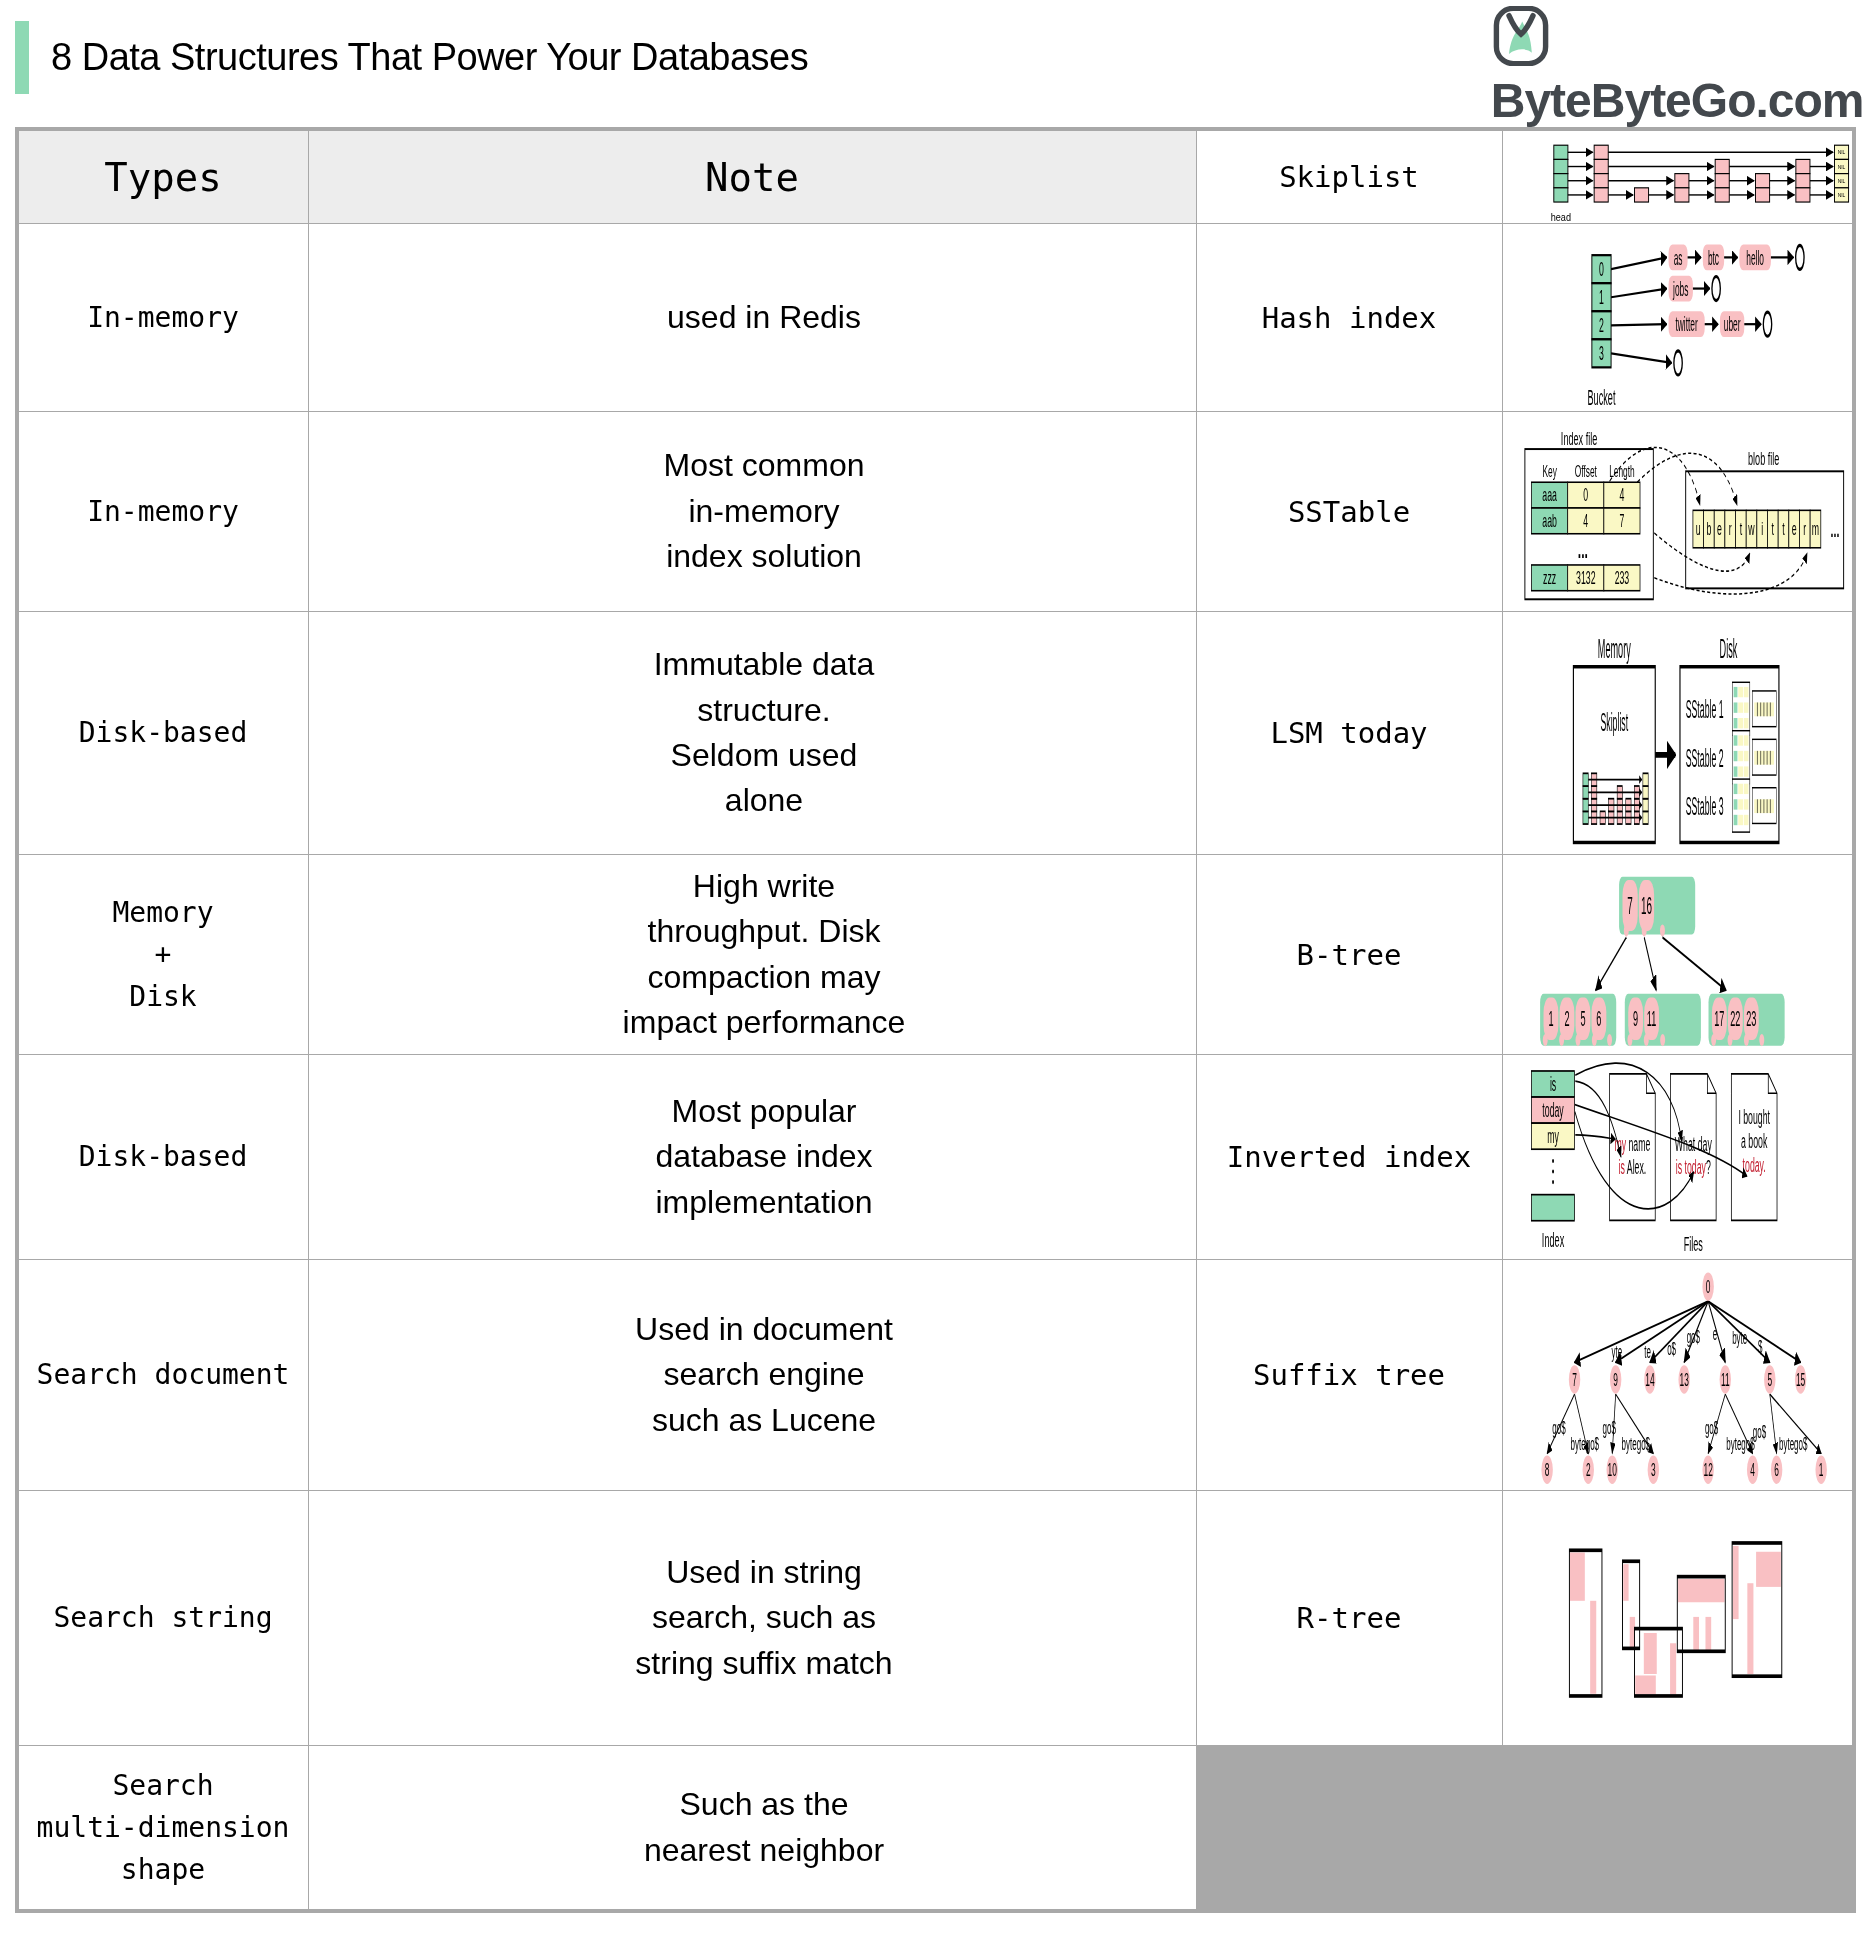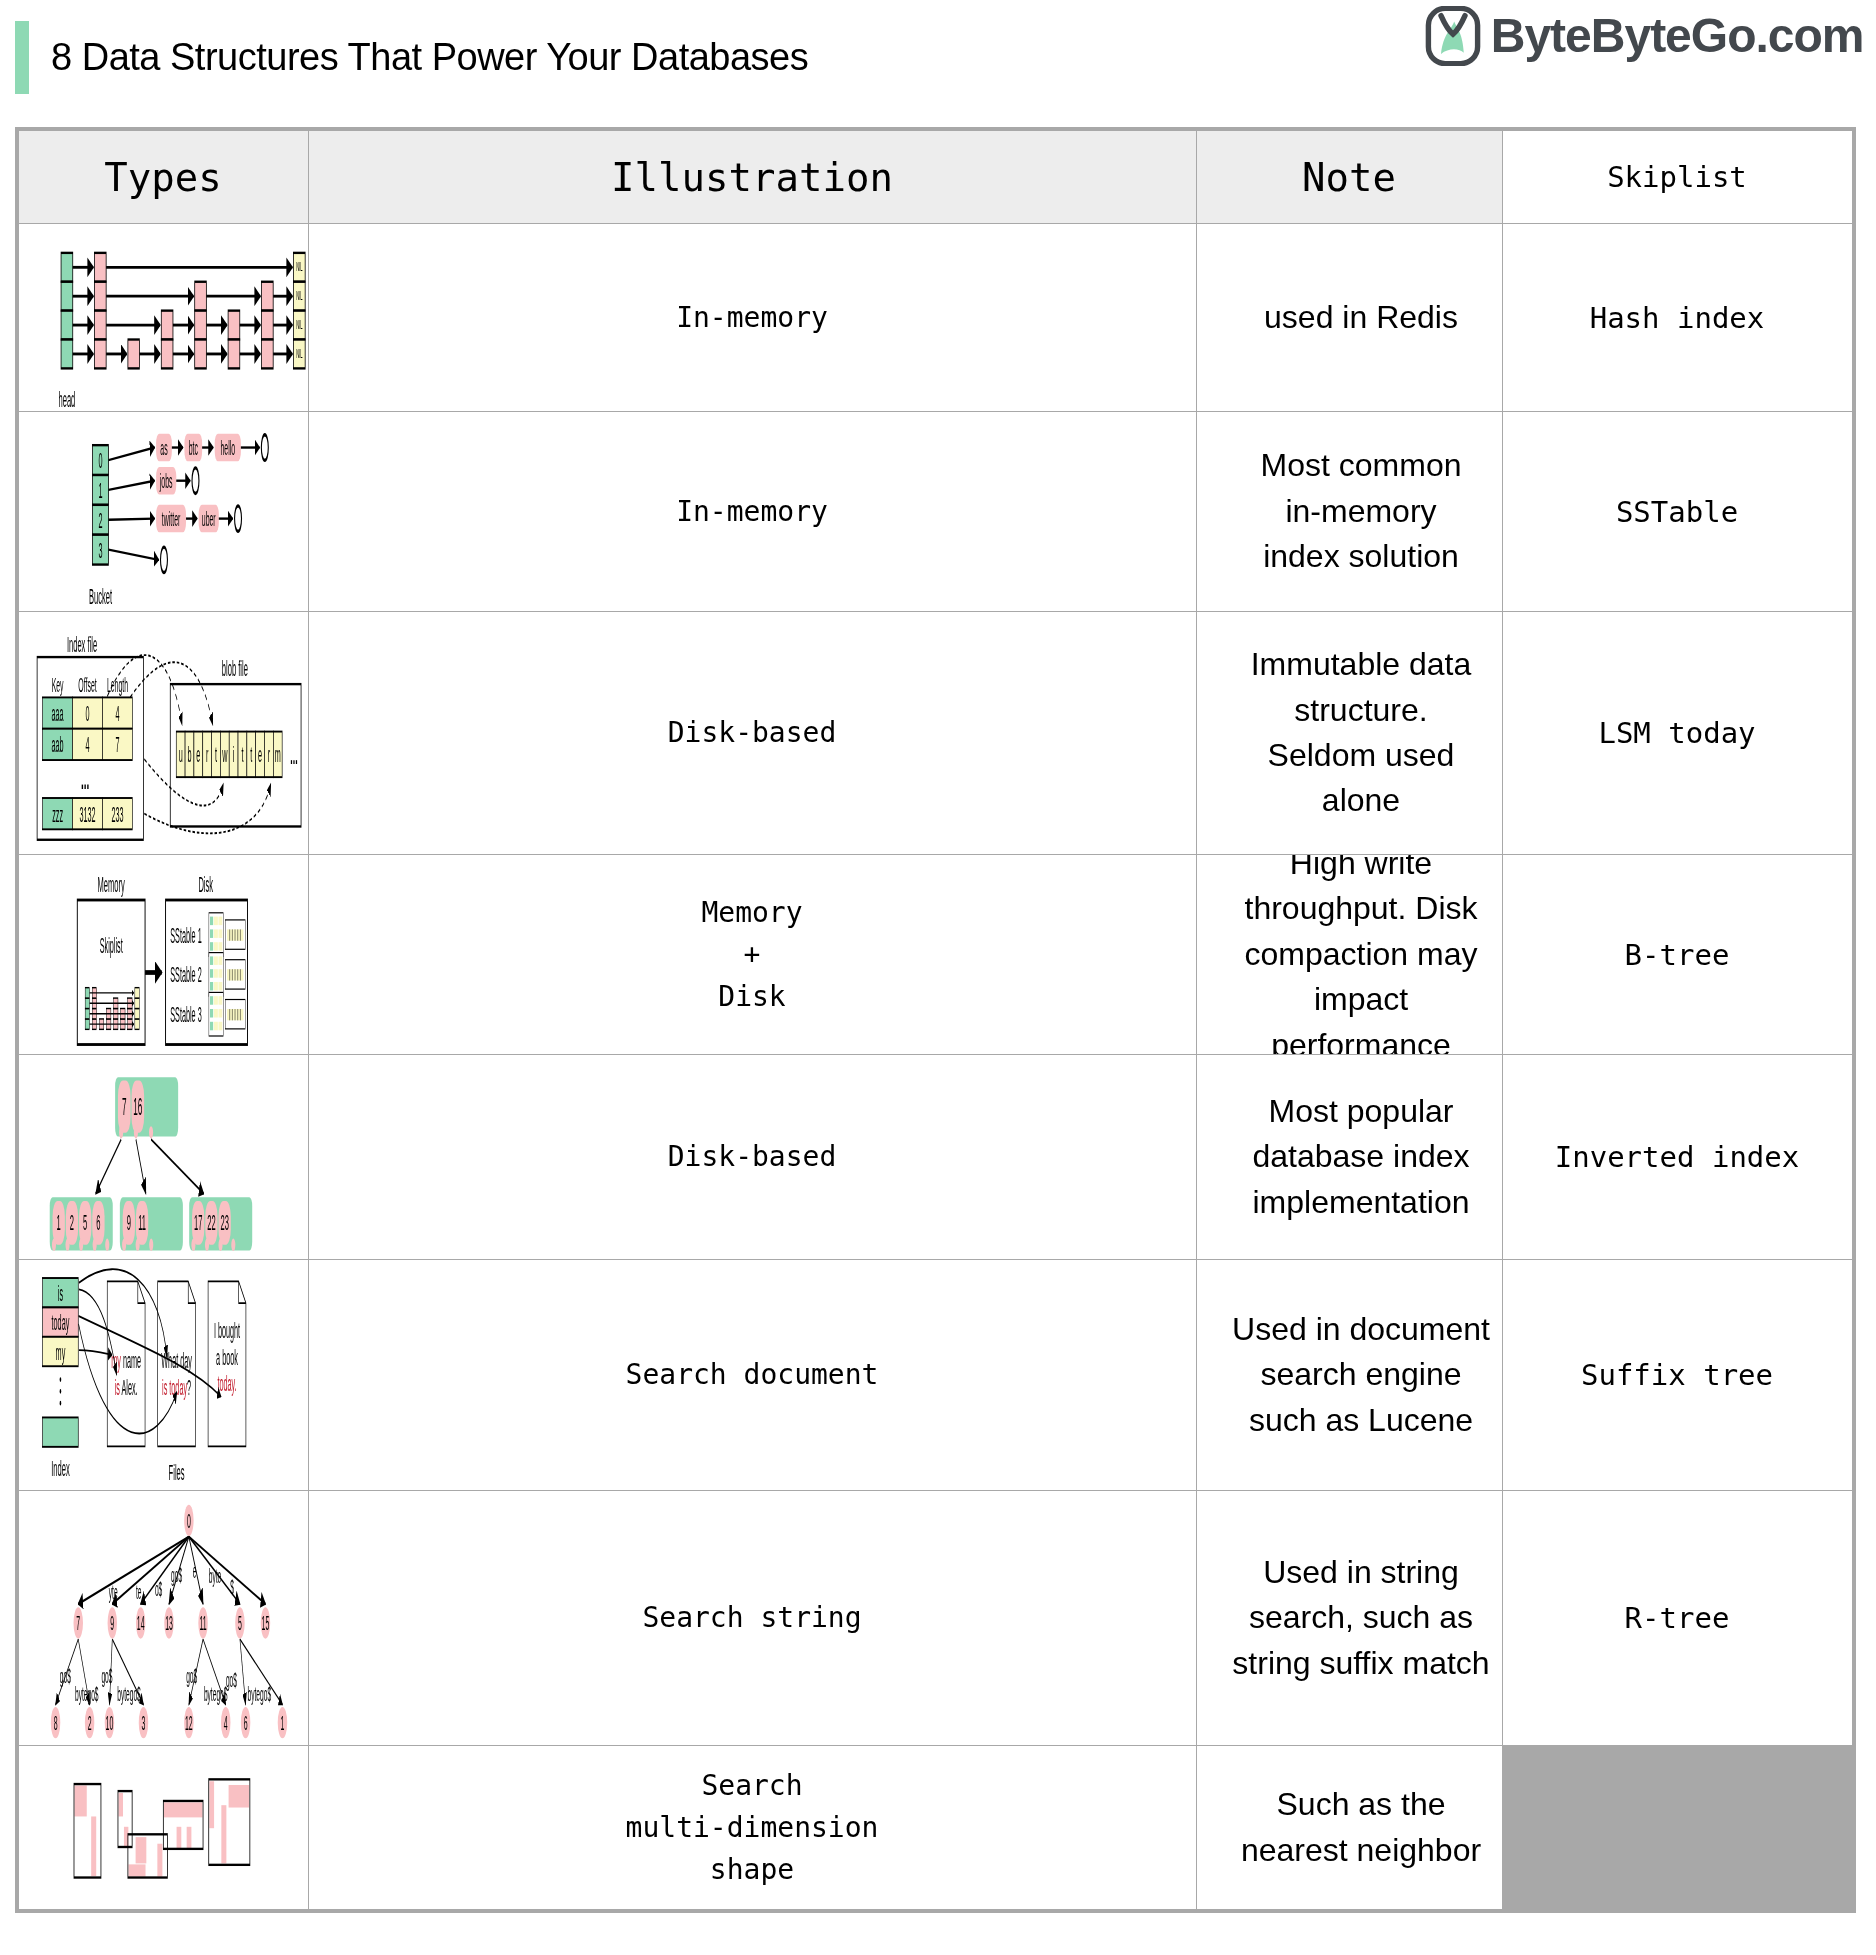--- a/index.html
+++ b/index.html
@@ -1,20 +1,20 @@
 <!DOCTYPE html>
 <html style="font-size:7.7px"><head>
 <meta charset="utf-8">
 <style>
   html,body{margin:0;padding:0;background:#fff;}
   body{width:1877px;height:1955px;position:relative;font-family:"Liberation Sans",sans-serif;color:#000;overflow:hidden;}
   .titlebar{position:absolute;left:14.5px;top:10.6px;display:flex;align-items:center;}
   .accent-bar{width:14.5px;height:73px;background:#8ed9b4;margin-right:22px;}
   .page-title{font-size:38px;font-weight:500;letter-spacing:-0.5px;white-space:nowrap;}
-  .logo{position:absolute;right:13.5px;top:5.8px;display:flex;align-items:center;gap:7.7px;}
+  .logo{position:absolute;right:13.5px;top:5.8px;display:flex;align-items:flex-start;gap:7.7px;flex-direction:column;}
   .logo-text{font-size:48px;font-weight:700;color:#43484d;letter-spacing:-1px;white-space:nowrap;}
   .grid{position:absolute;left:14.5px;top:127px;display:grid;
         grid-template-columns:289px 887px 305px 349px;
         grid-template-rows:92px 187px 199px 242px 199px 204px 230px 254px 163px;
         gap:1px;background:#a8a8a8;border:4.4px solid #a8a8a8;}
   .cell{background:#fff;display:flex;align-items:center;justify-content:center;text-align:center;overflow:hidden;}
   .hdr{background:#ededed;font-family:"DejaVu Sans Mono",monospace;font-size:39px;font-weight:500;}
   .type-cell{font-family:"DejaVu Sans Mono",monospace;font-size:29px;font-weight:500;}
   .usecase-cell{font-family:"DejaVu Sans Mono",monospace;font-size:28px;font-weight:500;white-space:pre-line;line-height:1.5;}
   .note-cell{font-size:32px;line-height:1.42;white-space:pre-line;padding-left:24px;}
@@ -44,21 +44,20 @@
   <svg width="60" height="60" viewBox="0 0 100 100">
     <rect x="9" y="4" width="82" height="92" rx="28" fill="#fff" stroke="#43484d" stroke-width="9"></rect>
     <path d="M52,26 C46,42 34,46 30,80 C42,70 60,70 68,78 C66,46 58,40 52,26 Z" fill="#8ed9b4"></path>
     <path d="M30,16 C38,34 44,42 50,47 C56,42 62,34 70,16" stroke="#43484d" stroke-width="9" fill="none" stroke-linecap="round"></path>
   </svg>
   <span class="logo-text">ByteByteGo.com</span>
 </div>
 
 <div class="grid">
   <div class="cell hdr">Types</div>
-  <div class="cell hdr">Illustration</div>
   <div class="cell hdr">Note</div>
 
   <div class="cell type-cell">Skiplist</div>
   <div class="cell illus-cell" id="ill-skiplist">
       <svg viewBox="0 0 1834 395" preserveAspectRatio="none">
         <rect x="267" y="61" width="74" height="61" fill="#8ed9b4" stroke="#000" stroke-width="5" rx="0"></rect>
         <rect x="267" y="122" width="74" height="61" fill="#8ed9b4" stroke="#000" stroke-width="5" rx="0"></rect>
         <rect x="267" y="183" width="74" height="61" fill="#8ed9b4" stroke="#000" stroke-width="5" rx="0"></rect>
         <rect x="267" y="244" width="74" height="61" fill="#8ed9b4" stroke="#000" stroke-width="5" rx="0"></rect>
         <rect x="479" y="61" width="74" height="61" fill="#f9c0c3" stroke="#000" stroke-width="5" rx="0"></rect>

